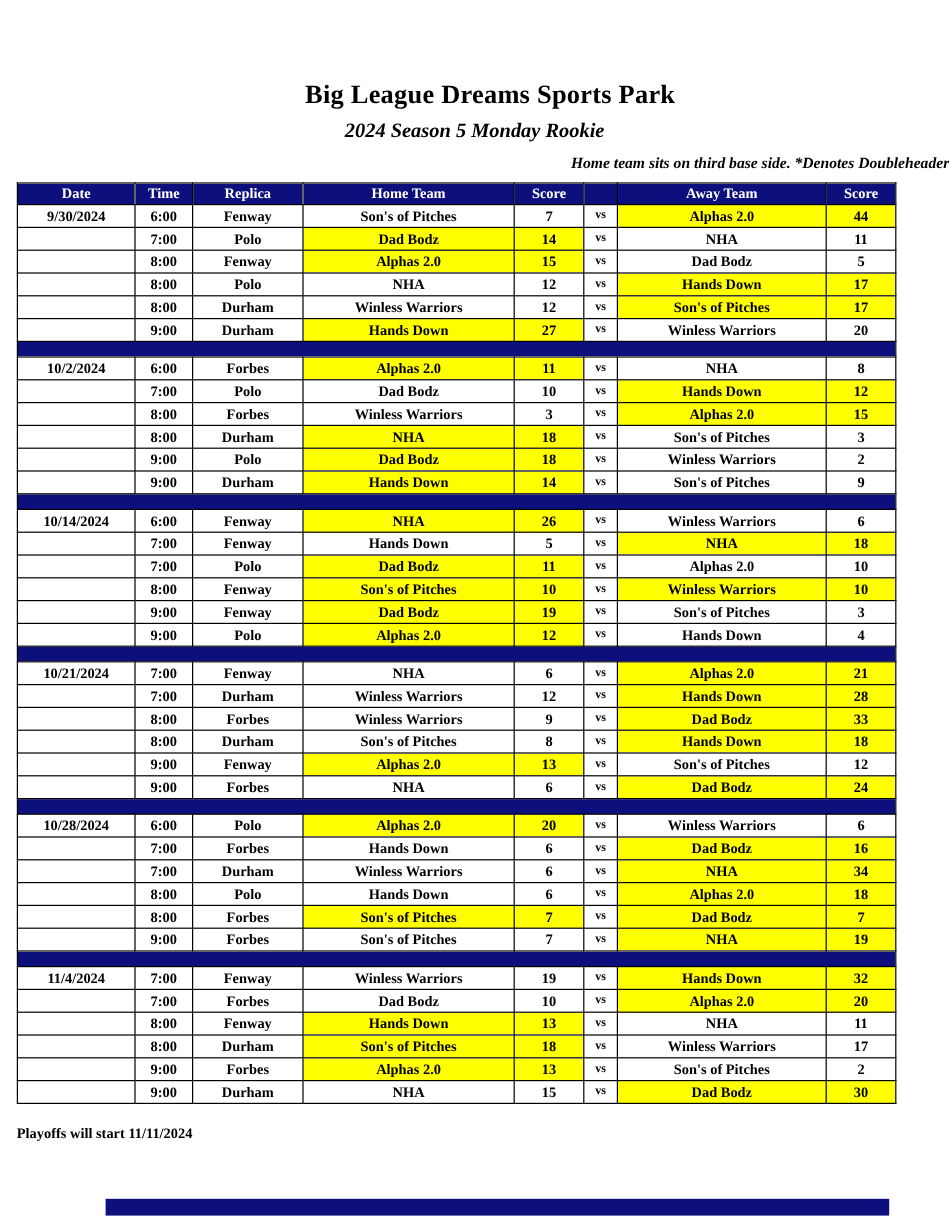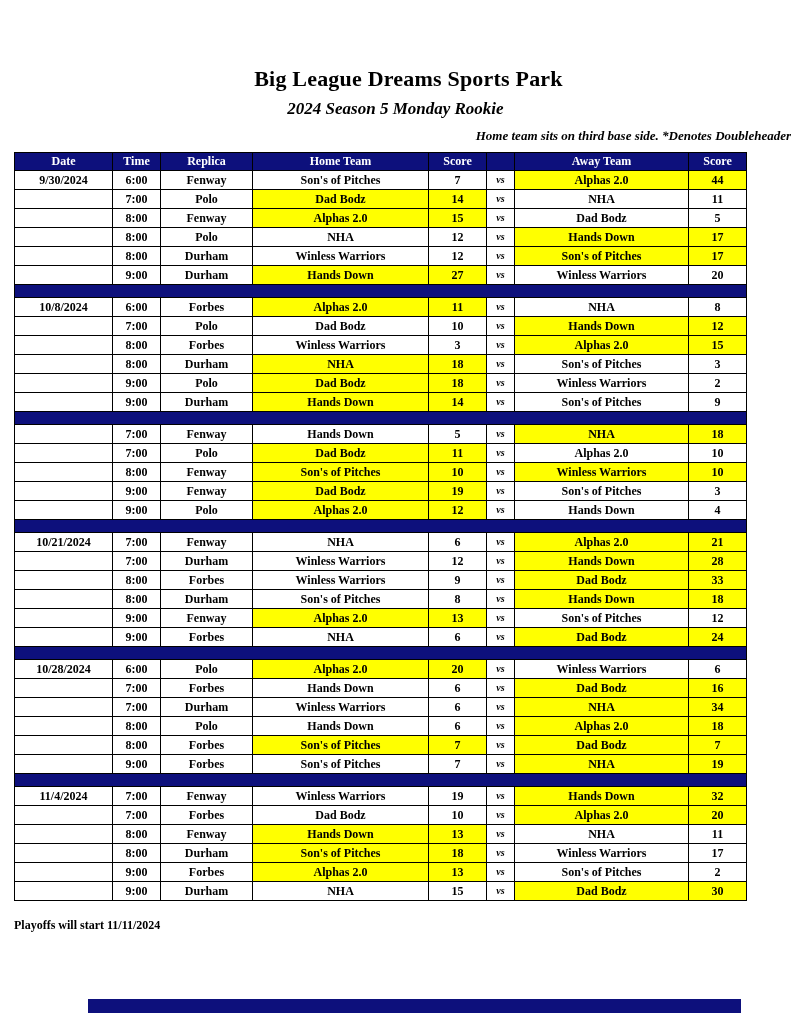--- a/index.html
+++ b/index.html
@@ -58,21 +58,20 @@
     text-align: center;
     height: 18px;
     line-height: 18px;
     padding: 0 2px;
     white-space: nowrap;
     overflow: hidden;
     background: #ffffff;
   }
   .schedule td.win { background: var(--highlight, #ffff00); }
   .schedule td.vs {
-    font-style: italic;
     font-size: 10px;
   }
   .schedule tr.sep td {
     background: var(--navy, #0d107c);
     height: 13px;
     line-height: 13px;
     border: 1px solid #000;
   }
   .playoffs {
     margin: 17px 0 0 14px;
@@ -176,21 +175,21 @@
         <td class="win">Hands Down</td>
         <td class="win">27</td>
         <td class="vs">vs</td>
         <td>Winless Warriors</td>
         <td>20</td>
       </tr>
       <tr class="sep">
         <td colspan="8"></td>
       </tr>
       <tr>
-        <td>10/8/2024</td>
+        <td>10/2/2024</td>
         <td>6:00</td>
         <td>Forbes</td>
         <td class="win">Alphas 2.0</td>
         <td class="win">11</td>
         <td class="vs">vs</td>
         <td>NHA</td>
         <td>8</td>
       </tr>
       <tr>
         <td></td>
@@ -237,20 +236,30 @@
         <td>9:00</td>
         <td>Durham</td>
         <td class="win">Hands Down</td>
         <td class="win">14</td>
         <td class="vs">vs</td>
         <td>Son's of Pitches</td>
         <td>9</td>
       </tr>
       <tr class="sep">
         <td colspan="8"></td>
+      </tr>
+      <tr>
+        <td>10/14/2024</td>
+        <td>6:00</td>
+        <td>Fenway</td>
+        <td class="win">NHA</td>
+        <td class="win">26</td>
+        <td class="vs">vs</td>
+        <td>Winless Warriors</td>
+        <td>6</td>
       </tr>
       <tr>
         <td></td>
         <td>7:00</td>
         <td>Fenway</td>
         <td>Hands Down</td>
         <td>5</td>
         <td class="vs">vs</td>
         <td class="win">NHA</td>
         <td class="win">18</td>

